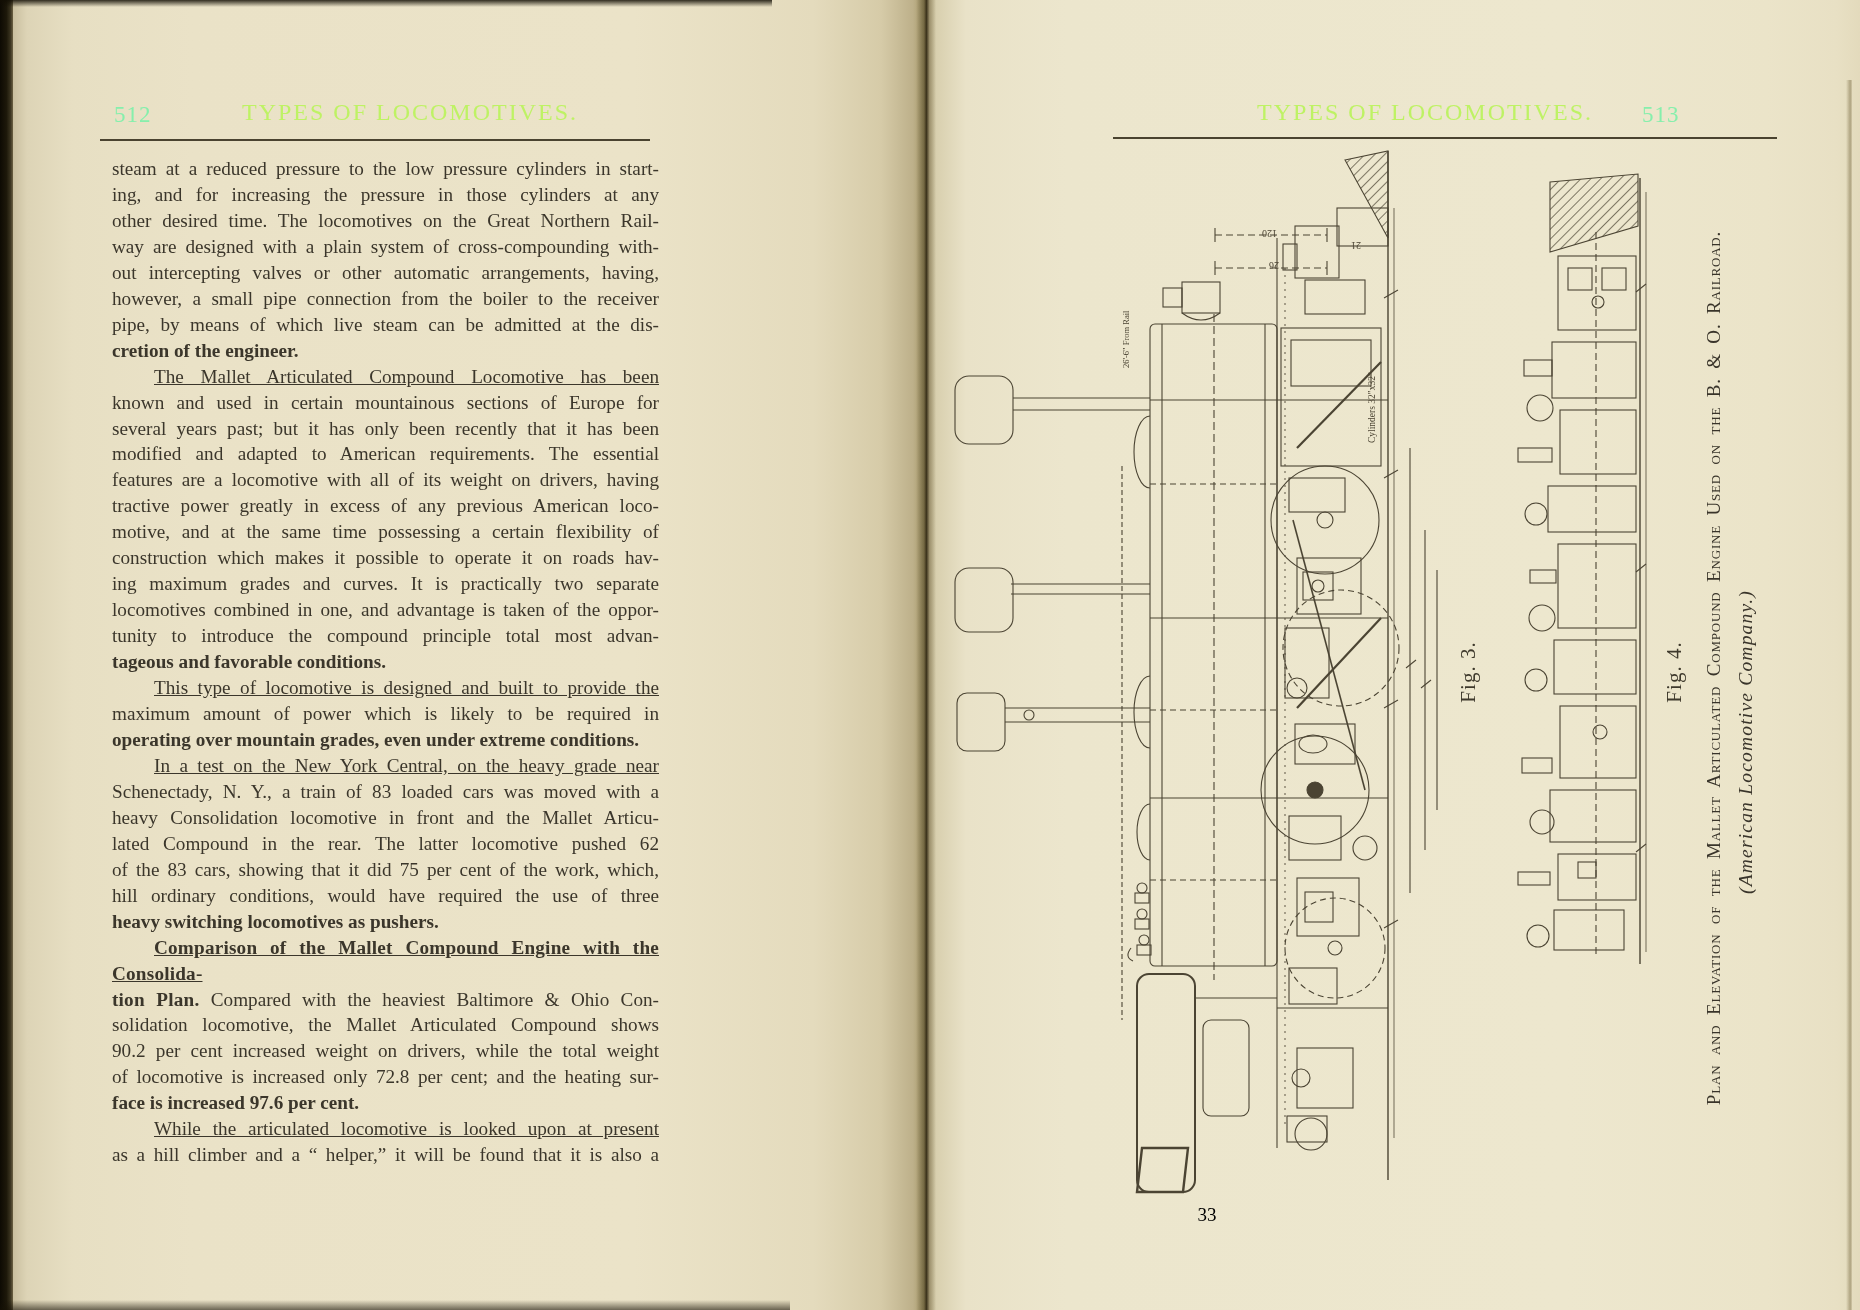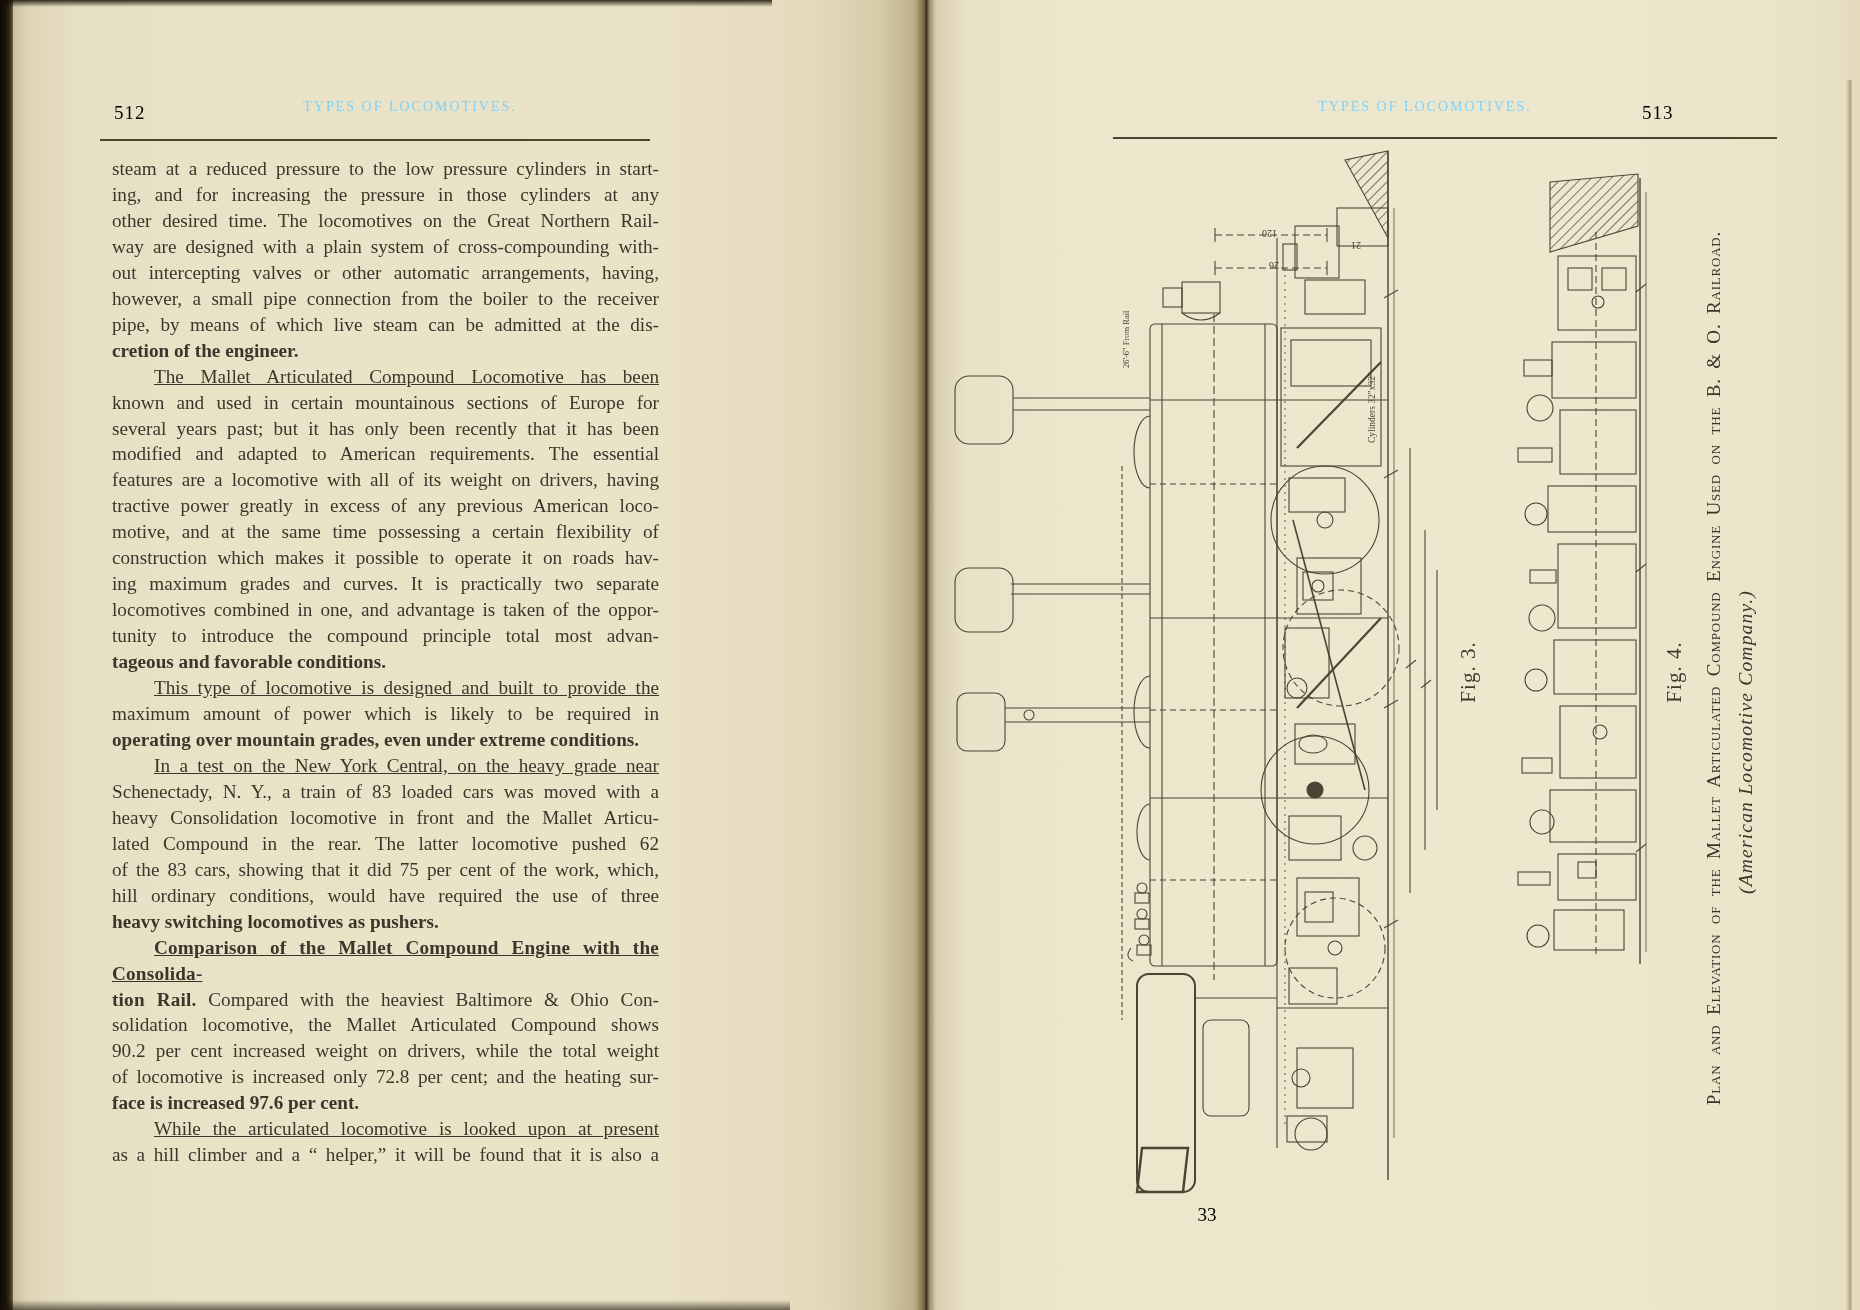--- a/index.html
+++ b/index.html
@@ -17,23 +17,23 @@
     background:linear-gradient(90deg,#0d0a03,#1d180a 50%,#3a3420 80%,#6d6244);}
   #gutter-crease{position:absolute;left:916px;top:0;width:20px;height:1310px;
     background:linear-gradient(90deg,rgba(58,48,24,0),rgba(58,48,24,.45) 40%,#3b321b 52%,rgba(97,84,50,.35) 68%,rgba(0,0,0,0));}
   #top-sliver{position:absolute;left:0;top:0;width:772px;height:7px;
     background:linear-gradient(180deg,rgba(18,14,4,.85),rgba(18,14,4,0));}
   #bottom-sliver{position:absolute;left:0;top:1300px;width:790px;height:10px;
     background:linear-gradient(0deg,rgba(22,17,6,.6),rgba(22,17,6,0));}
   #right-edge-line{position:absolute;left:1846px;top:80px;width:6px;height:1230px;
     background:linear-gradient(90deg,rgba(130,115,75,0),rgba(120,105,65,.5) 70%,rgba(150,135,95,.25));}
   
-  .folio{position:absolute;font-size:19px;letter-spacing:1px;color:#000000;}
-  .running-head{position:absolute;transform:translateX(-50%);font-size:14px;
-    letter-spacing:2px;color:#7dd3fc;white-space:nowrap;}
+  .folio{position:absolute;font-size:23px;letter-spacing:1px;color:#86efac;}
+  .running-head{position:absolute;transform:translateX(-50%);font-size:24px;
+    letter-spacing:2px;color:#bef264;white-space:nowrap;}
   .head-rule{position:absolute;height:2px;background:#4a4330;}
   
   #text-block{position:absolute;left:102px;top:156px;width:547px;
     font-size:19.2px;line-height:25.95px;color:#3b362b;margin-left:10px;}
   .line{text-align:justify;text-align-last:justify;white-space:normal;}
   .line.last{text-align-last:left;font-weight:bold;}
   .line.indent{text-indent:42px;text-decoration:underline;}
   .line b{font-weight:bold;letter-spacing:.2px;}
   
   .fig-label{position:absolute;transform:translate(-50%,-50%) rotate(-90deg);
@@ -91,21 +91,21 @@
       <div class="line"><span>maximum amount of power which is likely to be required in</span></div>
       <div class="line last"><span>operating over mountain grades, even under extreme conditions.</span></div>
       <div class="line indent"><span>In a test on the New York Central, on the heavy grade near</span></div>
       <div class="line"><span>Schenectady, N. Y., a train of 83 loaded cars was moved with a</span></div>
       <div class="line"><span>heavy Consolidation locomotive in front and the Mallet Articu-</span></div>
       <div class="line"><span>lated Compound in the rear.  The latter locomotive pushed 62</span></div>
       <div class="line"><span>of the 83 cars, showing that it did 75 per cent of the work, which,</span></div>
       <div class="line"><span>hill ordinary conditions, would have required the use of three</span></div>
       <div class="line last"><span>heavy switching locomotives as pushers.</span></div>
       <div class="line indent"><b>Comparison of the Mallet Compound Engine with the Consolida-</b></div>
-      <div class="line"><b>tion Rail.</b><span>  Compared with the heaviest Baltimore &amp; Ohio Con-</span></div>
+      <div class="line"><b>tion Plan.</b><span>  Compared with the heaviest Baltimore &amp; Ohio Con-</span></div>
       <div class="line"><span>solidation locomotive, the Mallet Articulated Compound shows</span></div>
       <div class="line"><span>90.2 per cent increased weight on drivers, while the total weight</span></div>
       <div class="line"><span>of locomotive is increased only 72.8 per cent; and the heating sur-</span></div>
       <div class="line last"><span>face is increased 97.6 per cent.</span></div>
       <div class="line indent"><span>While the articulated locomotive is looked upon at present</span></div>
       <div class="line"><span>as a hill climber and a “ helper,” it will be found that it is also a</span></div>
     </div>
 
   <div class="running-head" style="left:1425px;top:99px">TYPES OF LOCOMOTIVES.</div>
   <div class="folio" style="left:1642px;top:102px">513</div>

